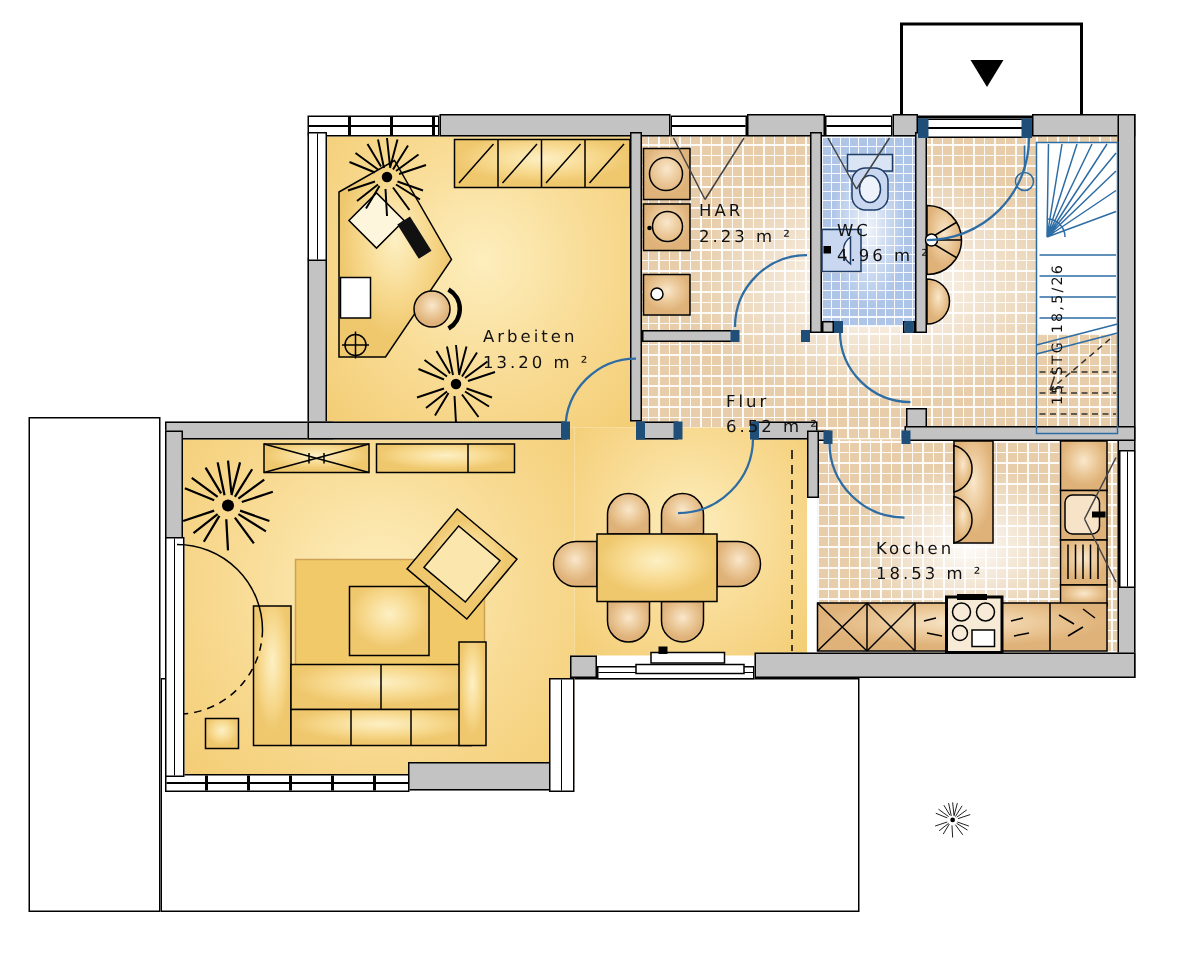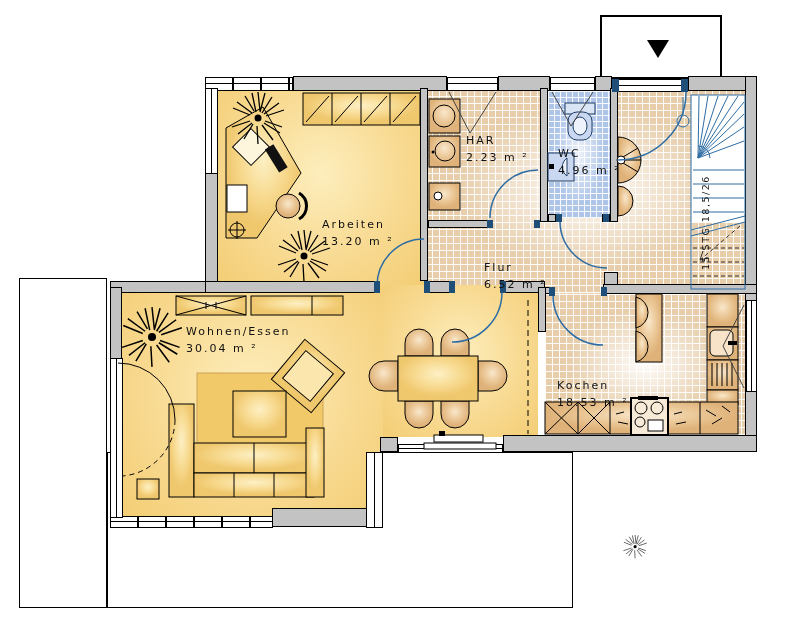--- a/index.html
+++ b/index.html
@@ -278,23 +278,19 @@
     <span style="display:block">2.23 m ²</span>
   </div>
   <div class="abs label" style="left:558px;top:145px;">
     <span style="display:block">WC</span>
     <span style="display:block">4.96 m ²</span>
   </div>
   <div class="abs label" style="left:484px;top:236px;margin-top:23px;">
     <span style="display:block">Flur</span>
     <span style="display:block">6.52 m ²</span>
   </div>
-  <div class="abs label" style="left:186px;top:323px;">
-    <span style="display:block">Wohnen/Essen</span>
-    <span style="display:block">30.04 m ²</span>
-  </div>
-  <div class="abs label" style="left:557px;top:357px;margin-top:20px;">
+  <div class="abs label" style="left:584px;top:357px;">
     <span style="display:block">Kochen</span>
     <span style="display:block">18.53 m ²</span>
   </div>
   <div class="abs stair-note" style="left:700px;top:270px;">15 STG 18,5/26</div>
 
 </div>
 
 </body></html>

